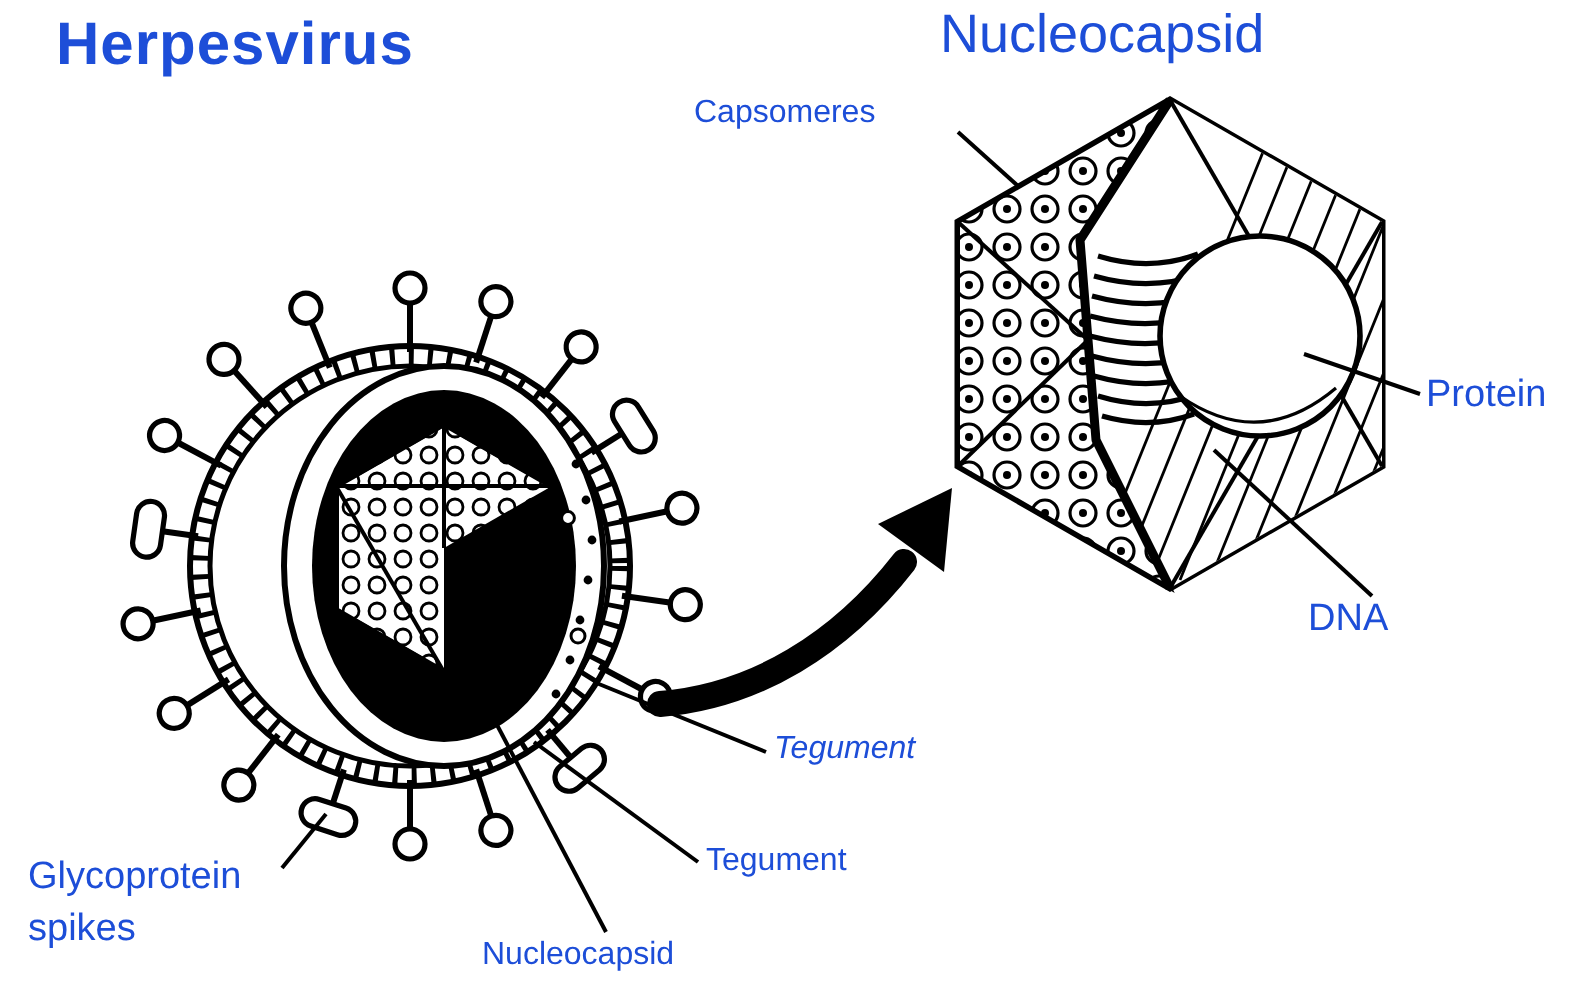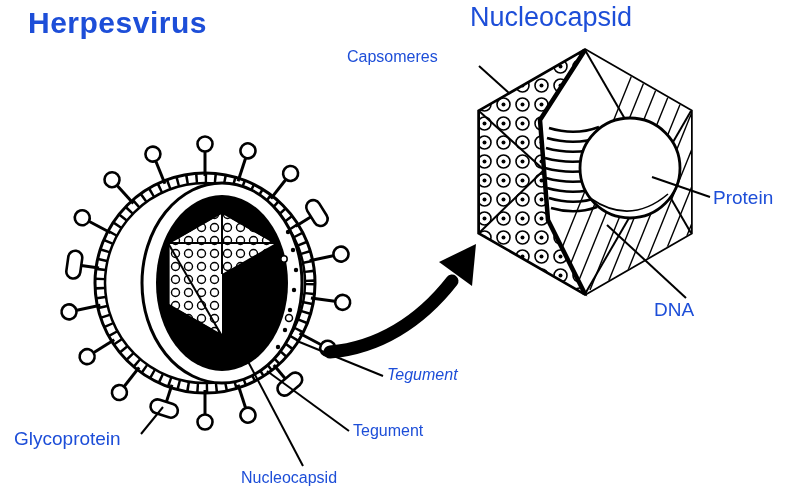--- a/index.html
+++ b/index.html
@@ -172,15 +172,16 @@
   <div class="lbl sm" style="left:654px;top:299px;">DNA</div>
 
   <div class="lbl med" style="left:387px;top:366px;font-style:italic;">Tegument</div>
 
   <div class="lbl med" style="left:353px;top:422px;">Tegument</div>
 
   <div class="lbl med" style="left:241px;top:469px;">Nucleocapsid</div>
 
   <div class="lbl sm glyco" style="left:14px;top:426px;">
     <div>Glycoprotein</div>
+    <div>spikes</div>
   </div>
 
 </div>
 
 </body></html>

